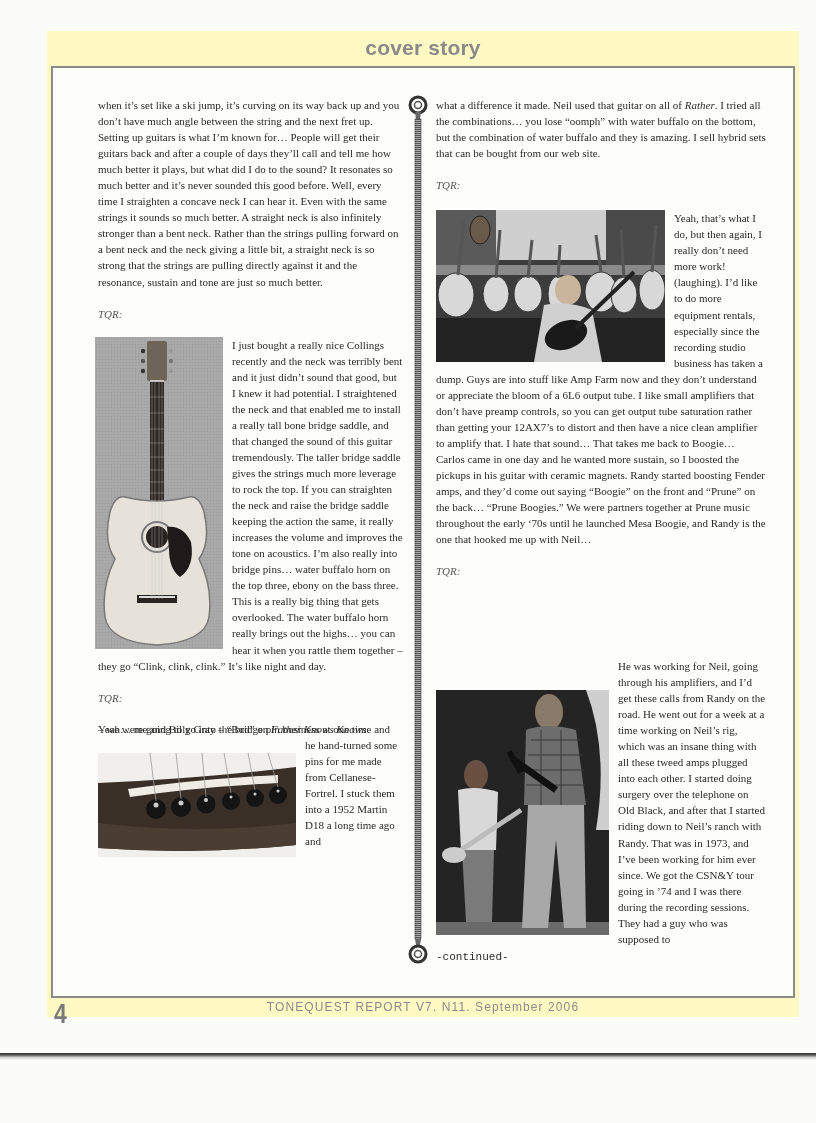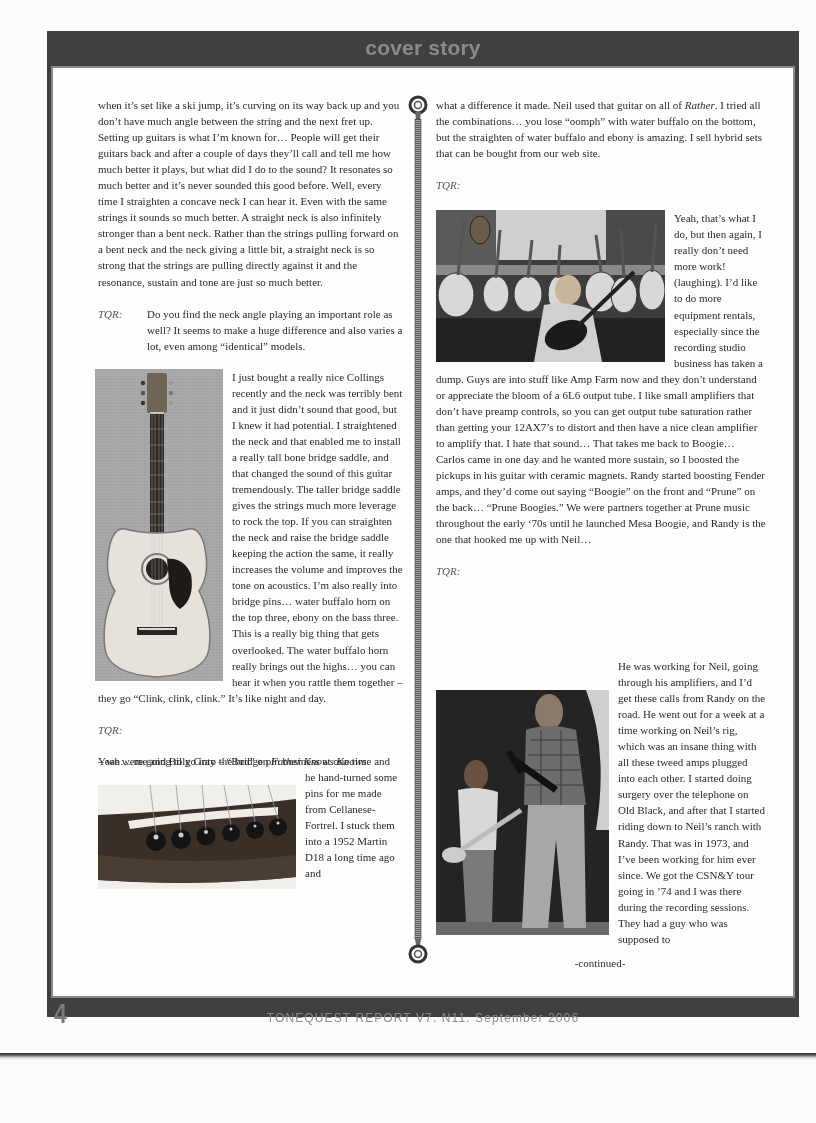--- a/index.html
+++ b/index.html
@@ -1,25 +1,25 @@
 <!DOCTYPE html>
 <html><head>
 <meta charset="utf-8">
 <style>
   * { box-sizing: border-box; margin: 0; padding: 0; }
   html, body { width: 816px; height: 1123px; background: #fbfbfa; overflow: hidden; }
   body { position: relative; font-family: "Liberation Serif", "DejaVu Serif", serif; color: #2a2a2a; }
 
-  .page-frame { position: absolute; left: 47px; top: 31px; width: 752px; height: 986px; background: #404040; }
+  .page-frame { position: absolute; left: 47px; top: 31px; width: 752px; height: 986px; background: #fef9c3; }
   .header-band { position: absolute; left: 0; top: 0; width: 100%; height: 33px; text-align: center; }
   .header-title { font-family: "Liberation Sans", "DejaVu Sans", sans-serif; font-weight: bold; font-size: 21px; color: #8a8a8a; line-height: 33px; letter-spacing: 0.2px; }
   .content-box { position: absolute; left: 4px; top: 35px; width: 744px; height: 932px; background: #8a8a8a; padding: 2px; }
   .content-inner { width: 100%; height: 100%; background: #fdfdfc; position: relative; }
 
-  .footer-text { position: absolute; left: 0; width: 100%; top: 969px; text-align: center; font-family: "Liberation Sans", "DejaVu Sans", sans-serif; font-size: 12px; color: #8c8c8c; letter-spacing: 1.1px; line-height: 14px; margin-top: 11px; }
+  .footer-text { position: absolute; left: 0; width: 100%; top: 969px; text-align: center; font-family: "Liberation Sans", "DejaVu Sans", sans-serif; font-size: 12px; color: #8c8c8c; letter-spacing: 1.1px; line-height: 14px; }
   .page-number { position: absolute; left: 54px; top: 1000px; font-family: "Liberation Sans", "DejaVu Sans", sans-serif; font-weight: bold; font-size: 27px; color: #7a7a7a; line-height: 28px; transform: scaleX(0.85); transform-origin: left; }
 
   .col { position: absolute; font-size: 11px; line-height: 16.05px; }
   .col-left { left: 98px; top: 97px; width: 305px; }
   .col-right { left: 436px; top: 97px; width: 330px; }
   .para { display: block; }
   .gap { height: 16px; }
   .qa { display: flex; }
   .qa-label { font-style: italic; color: #555; width: 49px; flex: none; }
   .qa-text { flex: 1; }
@@ -61,21 +61,20 @@
   <path d="M8 846 L14 846 L13 852 L9 852 Z" fill="#666"></path>
   <circle cx="11" cy="861" r="8" fill="none" stroke="#333" stroke-width="3"></circle>
   <circle cx="11" cy="861" r="3.5" fill="none" stroke="#555" stroke-width="1.5"></circle>
 </svg>
 
 <div class="col col-left">
   <p class="para">when it’s set like a ski jump, it’s curving on its way back up and you don’t have much angle between the string and the next fret up. Setting up guitars is what I’m known for… People will get their guitars back and after a couple of days they’ll call and tell me how much better it plays, but what did I do to the sound? It resonates so much better and it’s never sounded this good before. Well, every time I straighten a concave neck I can hear it. Even with the same strings it sounds so much better. A straight neck is also infinitely stronger than a bent neck. Rather than the strings pulling forward on a bent neck and the neck giving a little bit, a straight neck is so strong that the strings are pulling directly against it and the resonance, sustain and tone are just so much better.</p>
   <div class="gap"></div>
   <div class="qa">
     <span class="qa-label">TQR:</span>
-    <span class="qa-text">Do you find the neck angle playing an important role as well? It seems to make a huge difference and also varies a lot, even among “identical” models.</span>
   </div>
   <div class="gap" style="height:15px"></div>
 
   <div class="photo" style="width:128px;height:312px;margin-left:-3px;">
     <svg width="128" height="312" viewBox="0 0 128 312">
       <defs>
         <pattern id="dots" width="3" height="3" patternUnits="userSpaceOnUse">
           <rect width="3" height="3" fill="#a9a9a9"></rect>
             <circle cx="1.5" cy="1.5" r="0.6" fill="#999"></circle>
         </pattern>
@@ -151,21 +150,21 @@
         <line x1="126" y1="0" x2="133" y2="40"></line>
           <line x1="150" y1="0" x2="157" y2="37"></line>
           <line x1="170" y1="0" x2="180" y2="34"></line>
       </g>
     </svg>
   </div>
   <p class="para" style="margin-top:-32px;padding-left:0;"> – we were going to go into the bridge pin business at one time and he hand-turned some pins for me made from Cellanese-Fortrel. I stuck them into a 1952 Martin D18 a long time ago and</p>
 </div>
 
 <div class="col col-right">
-  <p class="para"><span>what a difference it made. Neil used that guitar on all of </span><i class="title">Rather</i><span>. I tried all the combinations… you lose “oomph” with water buffalo on the bottom, but the straighten of water buffalo and ebony is amazing. I sell hybrid sets that can be bought from our web site.</span></p>
+  <p class="para"><span>what a difference it made. Neil used that guitar on all of </span><i class="title">Rather</i><span>. I tried all the combinations… you lose “oomph” with water buffalo on the bottom, but the combination of water buffalo and they is amazing. I sell hybrid sets that can be bought from our web site.</span></p>
   <div class="gap"></div>
   <div class="qa">
     <span class="qa-label">TQR:</span>
   </div>
   <div class="gap" style="height:17px"></div>
   <div class="photo" style="width:229px;height:152px;">
     <svg width="229" height="152" viewBox="0 0 229 152">
       <rect width="229" height="152" fill="#3c3c3c"></rect>
       <rect x="0" y="0" width="60" height="60" fill="#5a5a5a"></rect>
       <rect x="60" y="0" width="110" height="50" fill="#cfcfcf"></rect>
@@ -229,17 +228,17 @@
             <line x1="105" y1="40" x2="105" y2="115"></line>
             <line x1="125" y1="40" x2="125" y2="115"></line>
           </g>
         <path d="M92 115 L148 115 L150 238 L128 238 L120 150 L112 238 L86 238 Z" fill="#a8a8a8"></path>
         <line x1="78" y1="70" x2="120" y2="100" stroke="#111" stroke-width="7"></line>
         <rect x="76" y="60" width="6" height="24" fill="#111" transform="rotate(-30 79 72)"></rect>
       </svg>
     </span>
     <span>He was working for Neil, going through his amplifiers, and I’d get these calls from Randy on the road. He went out for a week at a time working on Neil’s rig, which was an insane thing with all these tweed amps plugged into each other. I started doing surgery over the telephone on Old Black, and after that I started riding down to Neil’s ranch with Randy. That was in 1973, and I’ve been working for him ever since. We got the CSN&amp;Y tour going in ’74 and I was there during the recording sessions. They had a guy who was supposed to</span>
   </p>
-  <div style="text-align:center;margin-top:8px;padding-right:2px;">-continued-</div>
+  <div style="text-align:left;margin-top:2px;padding-right:2px;font-family:Liberation Mono, monospace;">-continued-</div>
 </div>
 
 <div class="fold-line"></div>
 <div class="fold-shadow"></div>
 
 </body></html>

